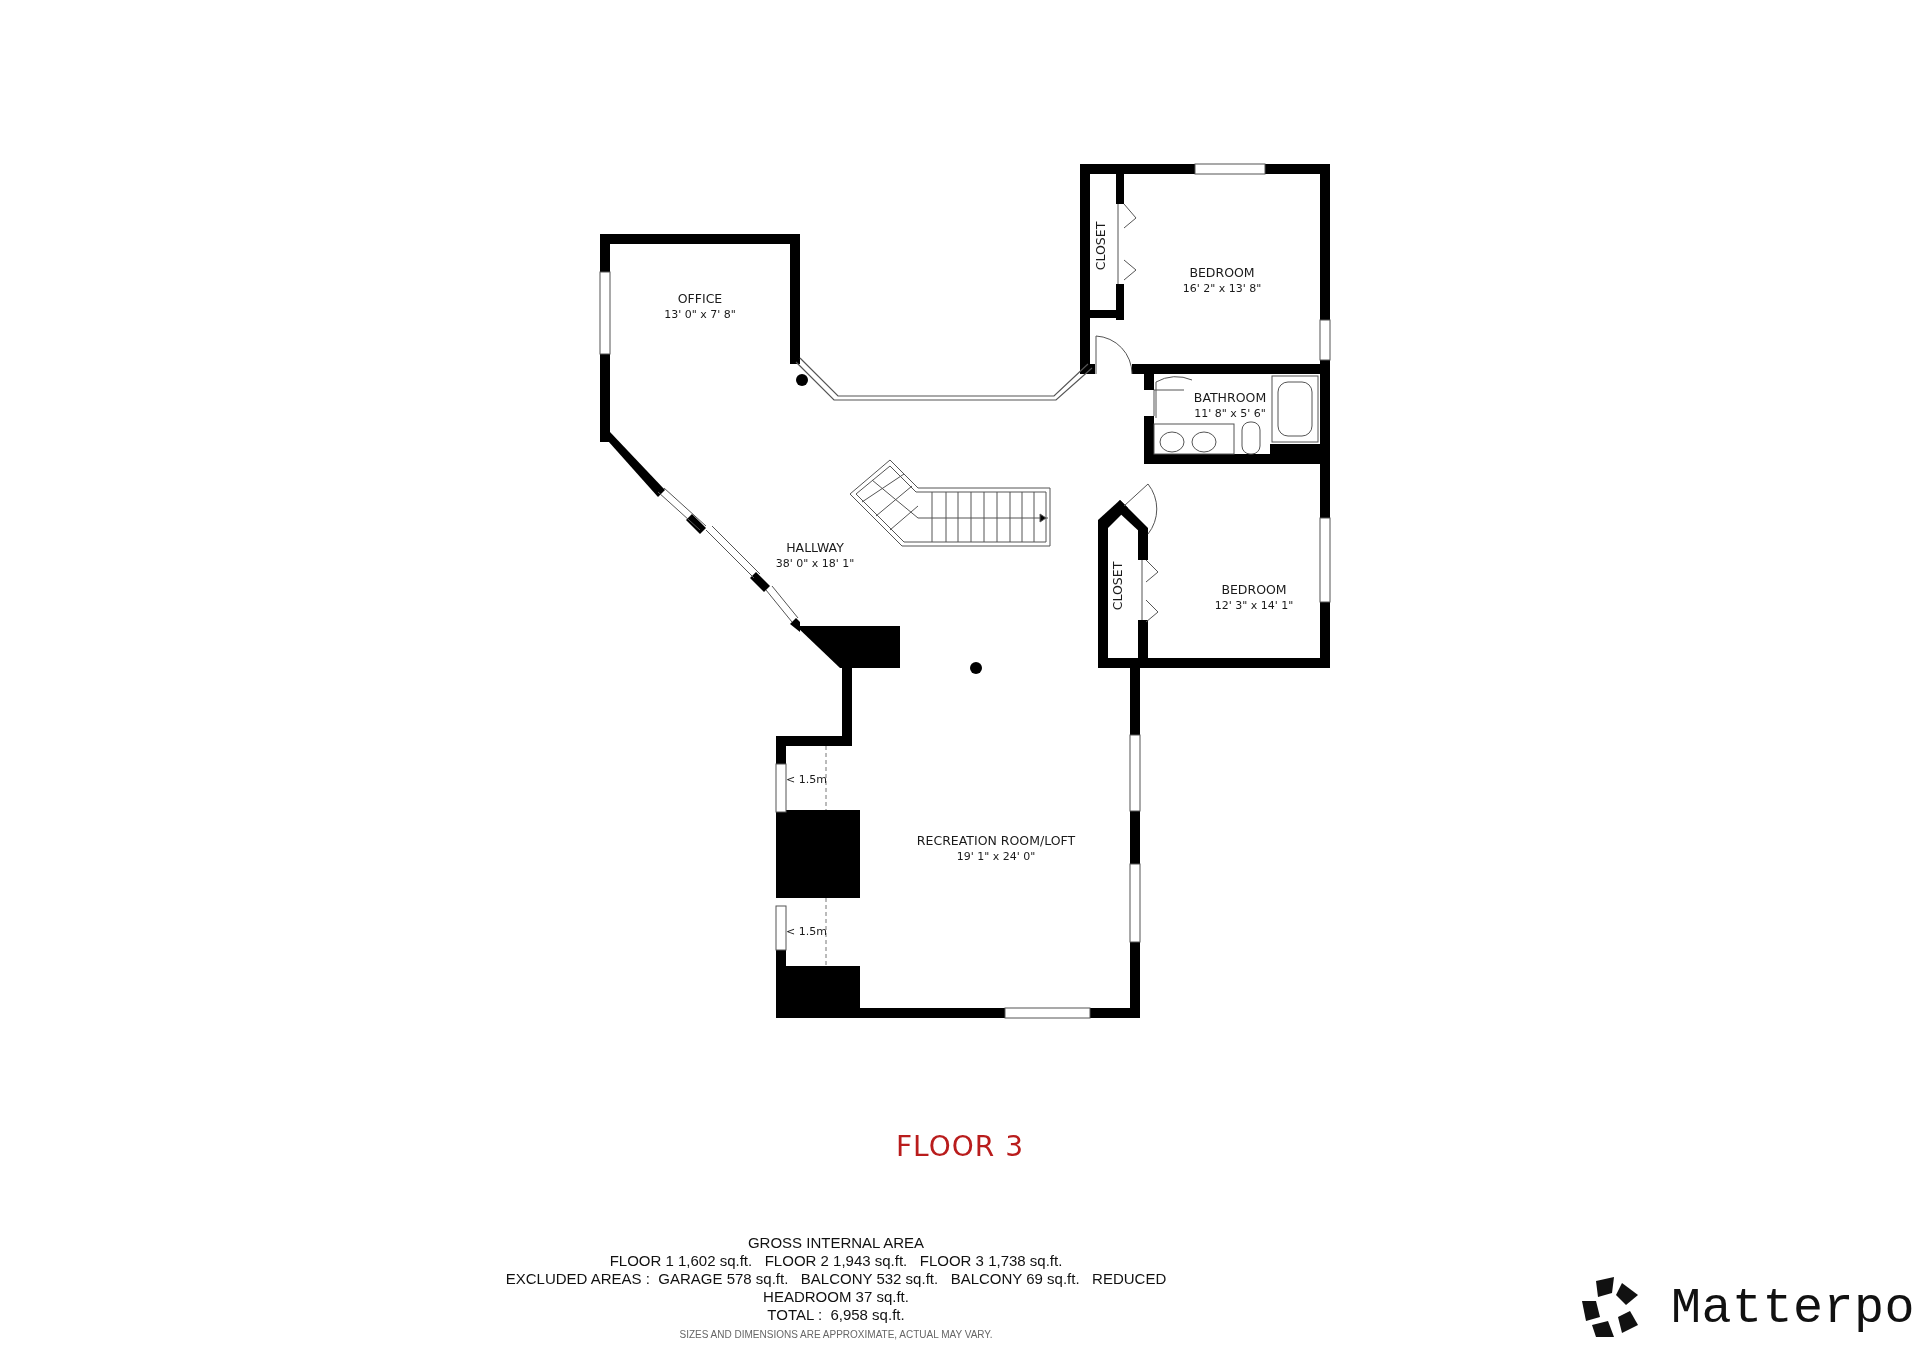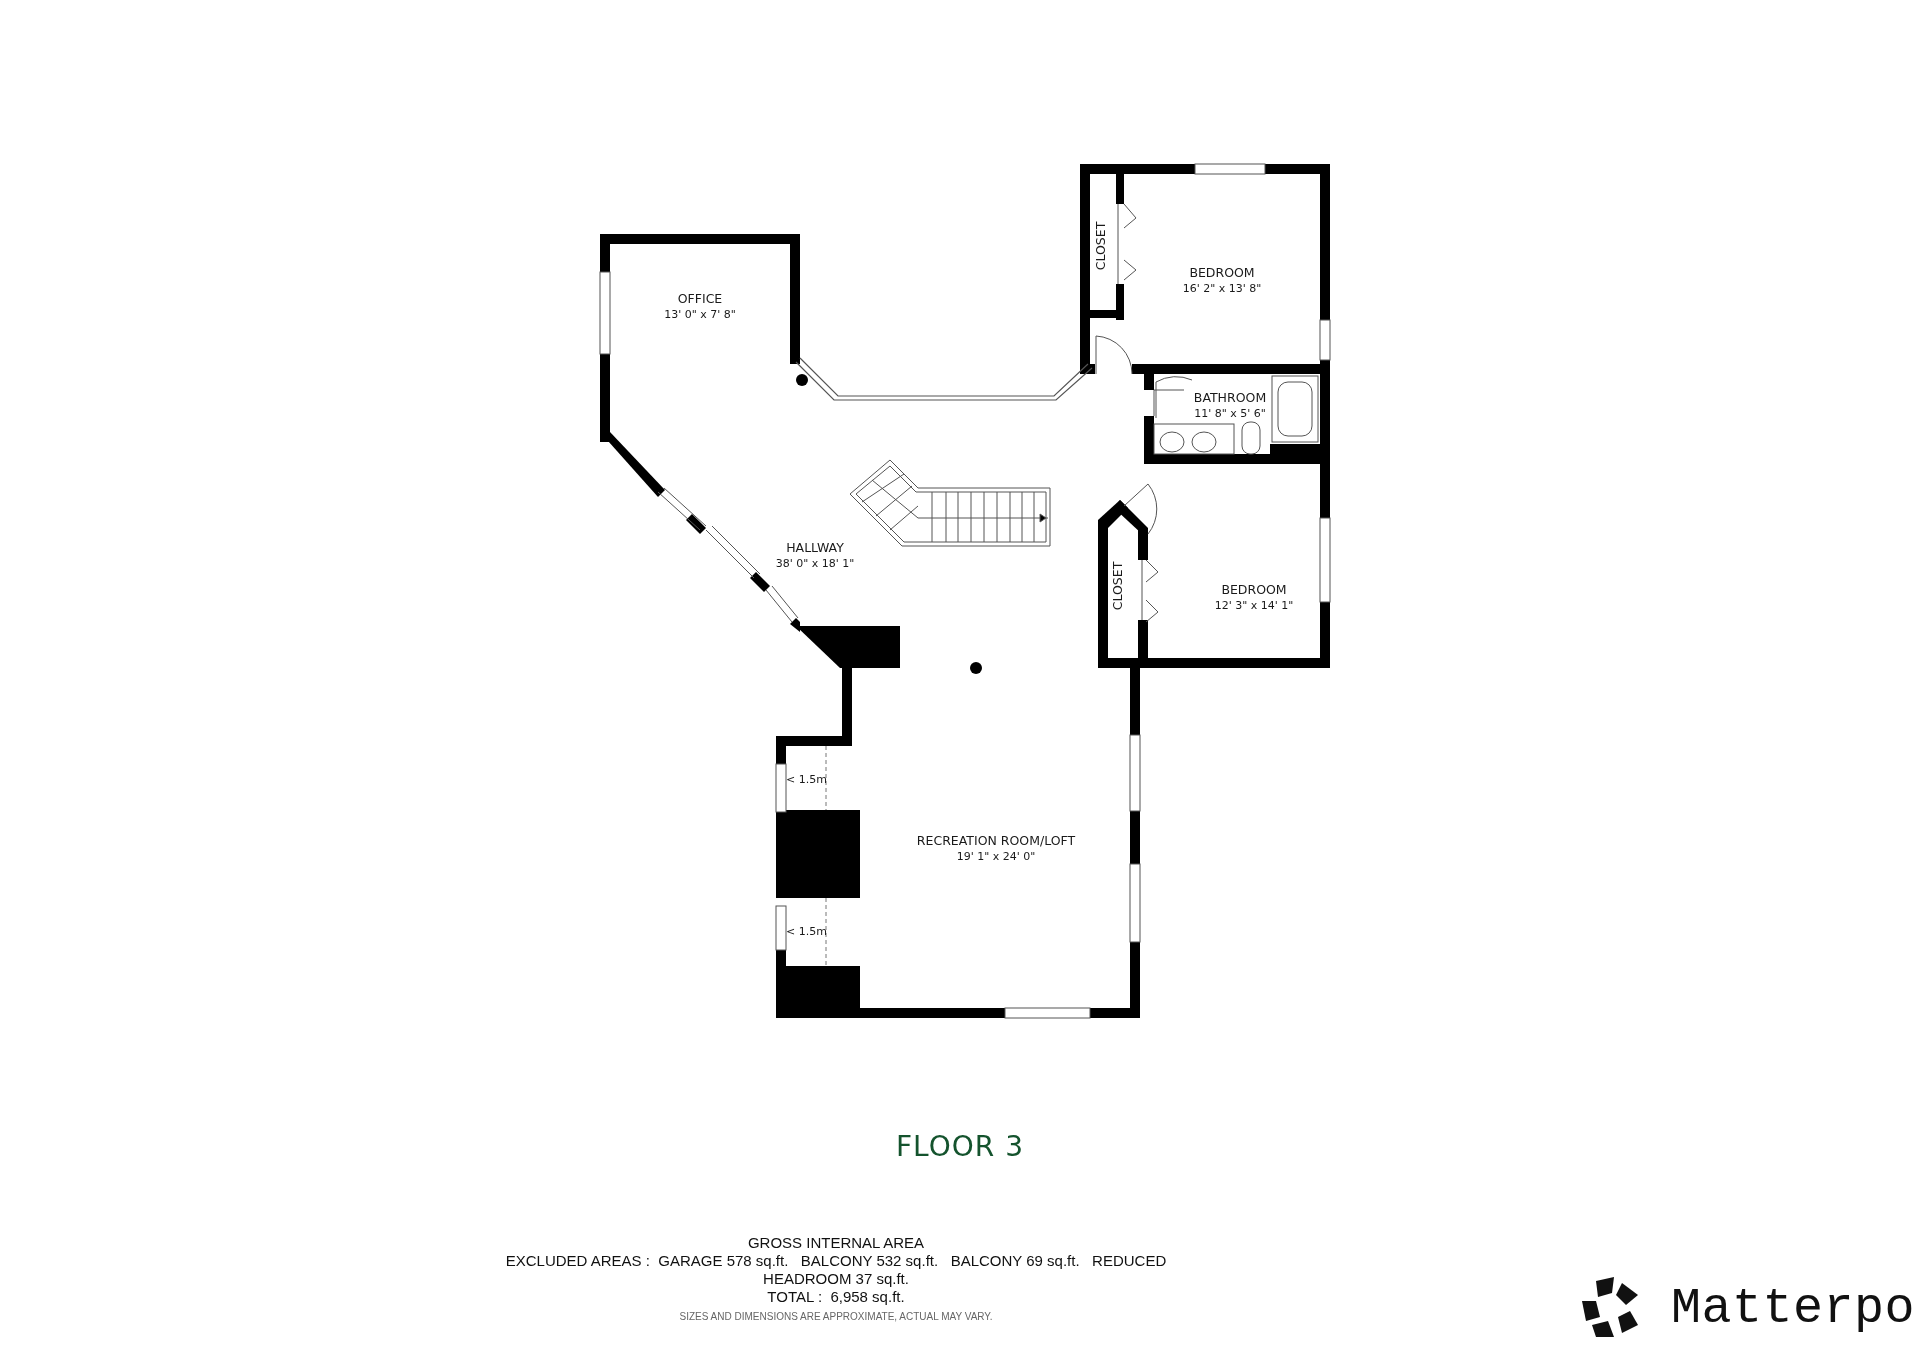--- a/index.html
+++ b/index.html
@@ -1,21 +1,21 @@
 <!DOCTYPE html>
 <html><head>
 <meta charset="utf-8">
 <style>
   html,body{margin:0;padding:0;background:#ffffff;}
   body{width:1920px;height:1358px;position:relative;overflow:hidden;font-family:"DejaVu Sans",sans-serif;color:#000;}
   #plan{position:absolute;left:0;top:0;width:1920px;height:1358px;}
   .room-label{font-family:"DejaVu Sans",sans-serif;font-size:12.5px;fill:#1a1a1a;text-anchor:middle;}
   .room-dim{font-family:"DejaVu Sans",sans-serif;font-size:11px;fill:#1a1a1a;text-anchor:middle;}
   .small-note{font-family:"DejaVu Sans",sans-serif;font-size:11px;fill:#1a1a1a;}
-  .floor-title{position:absolute;left:0;width:1920px;top:1130px;text-align:center;font-family:"DejaVu Sans",sans-serif;font-size:28px;letter-spacing:1px;color:#14532d;}
+  .floor-title{position:absolute;left:0;width:1920px;top:1130px;text-align:center;font-family:"DejaVu Sans",sans-serif;font-size:28px;letter-spacing:1px;color:#b91c1c;}
   .area-block{position:absolute;left:0;width:1672px;top:1234px;text-align:center;font-family:"Liberation Sans",sans-serif;font-size:15px;line-height:18px;color:#111;}
   .area-block .line{white-space:pre;}
   .area-block .disclaimer{color:#666;font-size:10px;margin-top:2px;}
   .logo{position:absolute;left:1578px;top:1268px;height:80px;display:flex;align-items:center;}
   .logo-text{font-family:Liberation Mono, monospace;font-size:50px;color:#111;margin-left:27px;letter-spacing:0.5px;}
   .logo-reg{font-family:"Liberation Sans",sans-serif;font-size:10px;vertical-align:super;margin-left:2px;}
 </style>
 </head>
 <body>
 
@@ -178,20 +178,21 @@
 
     <text class="small-note" x="786" y="783">&lt; 1.5m</text>
     <text class="small-note" x="786" y="935">&lt; 1.5m</text>
   </g>
 </svg>
 
 <div class="floor-title">FLOOR 3</div>
 
 <div class="area-block">
   <div class="line">GROSS INTERNAL AREA</div>
+  <div class="line">FLOOR 1 1,602 sq.ft.   FLOOR 2 1,943 sq.ft.   FLOOR 3 1,738 sq.ft.</div>
   <div class="line">EXCLUDED AREAS :  GARAGE 578 sq.ft.   BALCONY 532 sq.ft.   BALCONY 69 sq.ft.   REDUCED</div>
   <div class="line">HEADROOM 37 sq.ft.</div>
   <div class="line">TOTAL :  6,958 sq.ft.</div>
   <div class="line disclaimer">SIZES AND DIMENSIONS ARE APPROXIMATE, ACTUAL MAY VARY.</div>
 </div>
 
 <div class="logo">
   <svg width="66" height="66" viewBox="0 0 66 66">
     <g fill="#111">
       <polygon points="18,6 36,2 34,18 20,22"></polygon>

